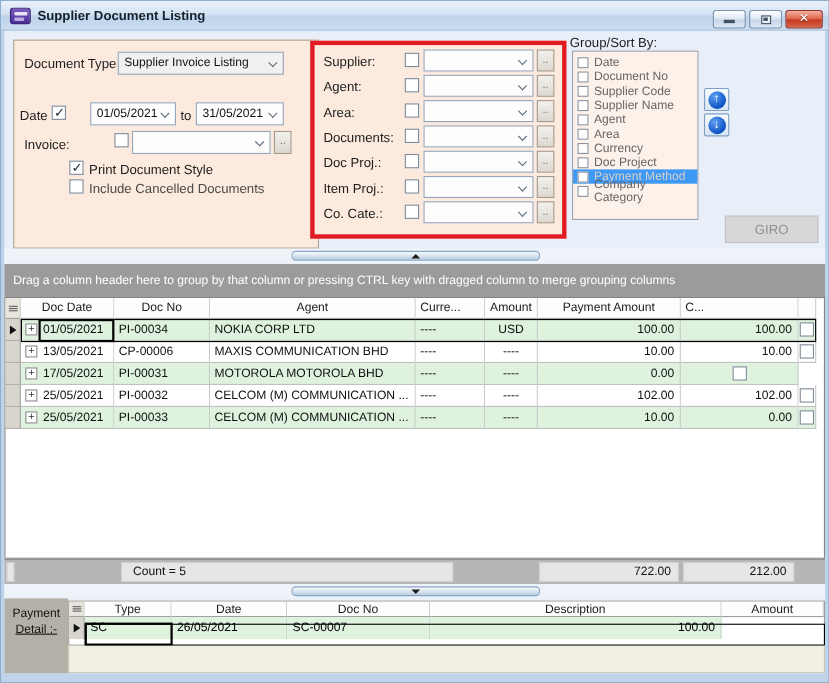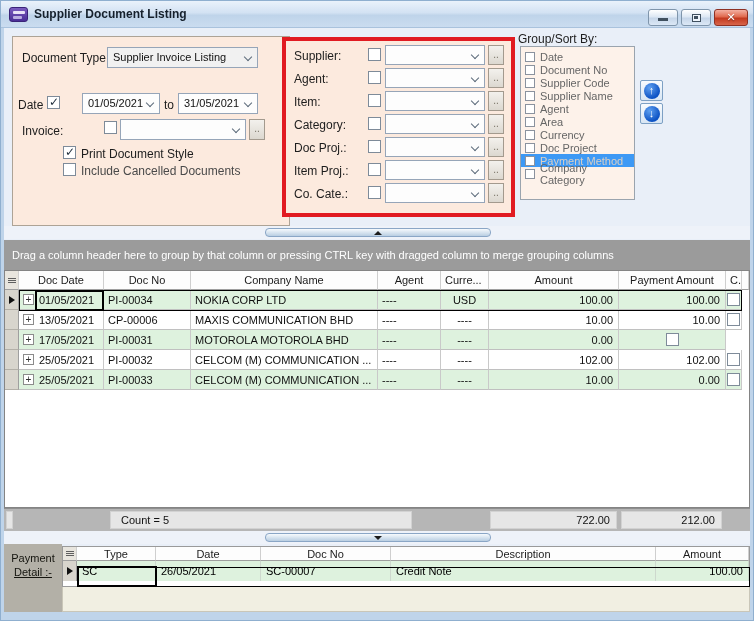--- a/index.html
+++ b/index.html
@@ -191,28 +191,28 @@
     </div>
   <span class="browse" style="left:488px;top:45px;height:20px;">..</span>
 
   <span class="lbl" style="left:294px;top:72px;">Agent:</span>
   <span class="cb" style="left:368px;top:71px;"></span>
   <div class="combo" style="left:385px;top:68px;width:100px;height:20px;">
       <span class="chev"></span>
     </div>
   <span class="browse" style="left:488px;top:68px;height:20px;">..</span>
 
-  <span class="lbl" style="left:294px;top:95px;">Item:</span>
+  <span class="lbl" style="left:294px;top:95px;">Area:</span>
   <span class="cb" style="left:368px;top:94px;"></span>
   <div class="combo" style="left:385px;top:91px;width:100px;height:20px;">
       <span class="chev"></span>
     </div>
   <span class="browse" style="left:488px;top:91px;height:20px;">..</span>
 
-  <span class="lbl" style="left:294px;top:118px;">Category:</span>
+  <span class="lbl" style="left:294px;top:118px;">Documents:</span>
   <span class="cb" style="left:368px;top:117px;"></span>
   <div class="combo" style="left:385px;top:114px;width:100px;height:20px;">
       <span class="chev"></span>
     </div>
   <span class="browse" style="left:488px;top:114px;height:20px;">..</span>
 
   <span class="lbl" style="left:294px;top:141px;">Doc Proj.:</span>
   <span class="cb" style="left:368px;top:140px;"></span>
   <div class="combo" style="left:385px;top:137px;width:100px;height:20px;">
       <span class="chev"></span>
@@ -276,38 +276,38 @@
         <span>Company Category</span>
       </div>
   </div>
   <div class="arrowbtn" style="left:640px;top:80px;">
       <span class="bluecirc">↑</span>
     </div>
   <div class="arrowbtn" style="left:640px;top:103px;">
       <span class="bluecirc">↓</span>
     </div>
 
+  <div class="giro-btn" style="left:659px;top:196px;width:85px;height:25px;">GIRO</div>
 
   <div class="split-strip" style="left:4px;top:226px;width:746px;height:13px;"></div>
   <div class="split-handle" style="left:265px;top:228px;">
       <span class="tri-up"></span>
     </div>
 
   <div class="dragbar" style="left:4px;top:240px;width:746px;height:30px;">
     <span>Drag a column header here to group by that column or pressing CTRL key with dragged column to merge grouping columns</span>
   </div>
 
   <div class="grid" style="left:4px;top:270px;width:746px;height:238px;">
     <div class="ghead">
       <div class="hc ind">
           <span class="menu-lines"></span>
         </div>
       <div class="hc">Doc Date</div>
       <div class="hc">Doc No</div>
-      <div class="hc">Company Name</div>
       <div class="hc">Agent</div>
       <div class="hc hl">Curre...</div>
       <div class="hc">Amount</div>
       <div class="hc">Payment Amount</div>
       <div class="hc hl">C...</div>
       <div class="hc"></div>
     </div>
 
     <div class="grow green">
       <div class="ind">
@@ -422,21 +422,20 @@
       <div class="hc">Description</div>
       <div class="hc">Amount</div>
     </div>
     <div class="prow">
       <div class="ind">
           <span class="cur-arrow"></span>
         </div>
       <div class="c">SC</div>
       <div class="c">26/05/2021</div>
       <div class="c">SC-00007</div>
-      <div class="c">Credit Note</div>
       <div class="c num">100.00</div>
     </div>
     <div class="ovl" style="left:14px;top:20px;width:673px;height:20px;border:1px solid #000;"></div>
     <div class="ovl" style="left:14px;top:19px;width:80px;height:21px;border:2px solid #000;"></div>
   </div>
   <div class="beige" style="left:62px;top:587px;width:688px;height:25px;"></div>
 
 </div>
 
 </body></html>

